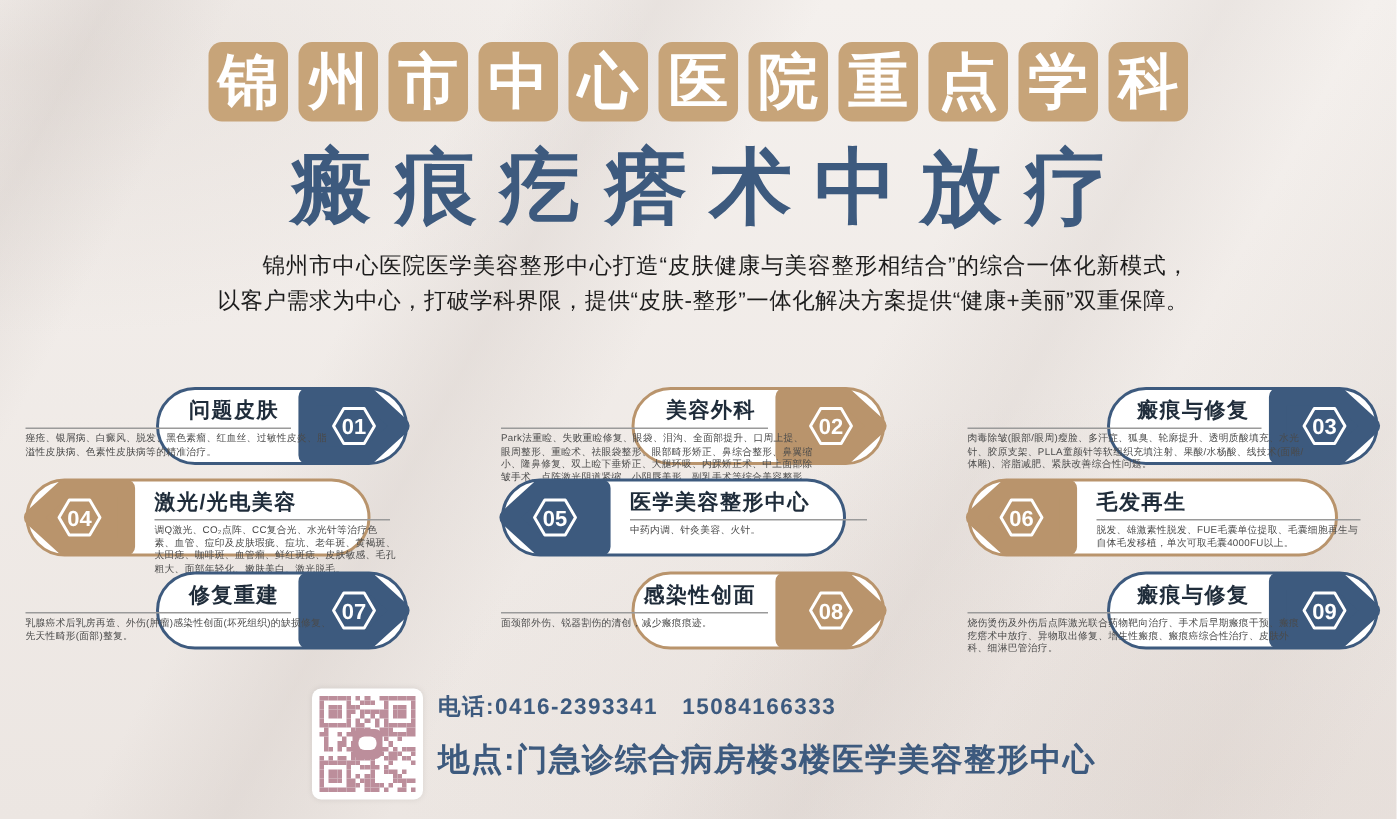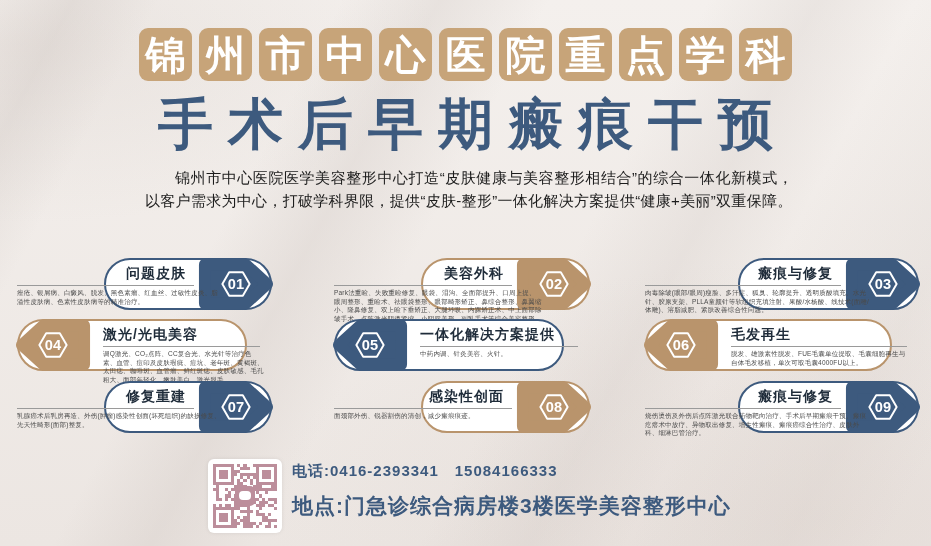--- a/index.html
+++ b/index.html
@@ -74,21 +74,21 @@
       <span class="tbadge">中</span>
       <span class="tbadge">心</span>
       <span class="tbadge">医</span>
       <span class="tbadge">院</span>
       <span class="tbadge">重</span>
       <span class="tbadge">点</span>
       <span class="tbadge">学</span>
       <span class="tbadge">科</span>
     </div>
 
-  <div class="subtitle">手术后早期瘢痕干预</div>
+  <div class="subtitle">瘢痕疙瘩术中放疗</div>
 
   <div class="intro">锦州市中心医院医学美容整形中心打造“皮肤健康与美容整形相结合”的综合一体化新模式，以客户需求为中心，打破学科界限，提供“皮肤-整形”一体化解决方案提供“健康+美丽”双重保障。</div>
 
   <div class="svc c1 r1 blue right">
     <div class="capsule"></div>
     <svg class="arrow" viewBox="0 0 80 54">
       <polygon class="arrow-shape" points="8,7 50,7 72,27 50,47 8,47" stroke-width="12" stroke-linejoin="round"></polygon>
       <polygon points="26,27 33,15 47,15 54,27 47,39 33,39" fill="none" stroke="#fff" stroke-width="2" stroke-linejoin="round"></polygon>
       <text class="hexnum" x="40" y="32.5" text-anchor="middle">01</text>
     </svg>
@@ -133,21 +133,21 @@
     <div class="desc">调Q激光、CO₂点阵、CC复合光、水光针等治疗色素、血管、痘印及皮肤瑕疵、痘坑、老年斑、黄褐斑、太田痣、咖啡斑、血管瘤、鲜红斑痣、皮肤敏感、毛孔粗大、面部年轻化、嫩肤美白、激光脱毛。</div>
   </div>
 
   <div class="svc c2 r2 blue left">
     <div class="capsule"></div>
     <svg class="arrow" viewBox="0 0 80 54">
       <polygon class="arrow-shape" points="72,7 30,7 8,27 30,47 72,47" stroke-width="12" stroke-linejoin="round"></polygon>
       <polygon points="26,27 33,15 47,15 54,27 47,39 33,39" fill="none" stroke="#fff" stroke-width="2" stroke-linejoin="round"></polygon>
       <text class="hexnum" x="40" y="32.5" text-anchor="middle">05</text>
     </svg>
-    <div class="title">一体化解决方案提供</div>
+    <div class="title">医学美容整形中心</div>
     <div class="underline"></div>
     <div class="desc">中药内调、针灸美容、火针。</div>
   </div>
 
   <div class="svc c3 r2 tan left">
     <div class="capsule"></div>
     <svg class="arrow" viewBox="0 0 80 54">
       <polygon class="arrow-shape" points="72,7 30,7 8,27 30,47 72,47" stroke-width="12" stroke-linejoin="round"></polygon>
       <polygon points="26,27 33,15 47,15 54,27 47,39 33,39" fill="none" stroke="#fff" stroke-width="2" stroke-linejoin="round"></polygon>
       <text class="hexnum" x="40" y="32.5" text-anchor="middle">06</text>

